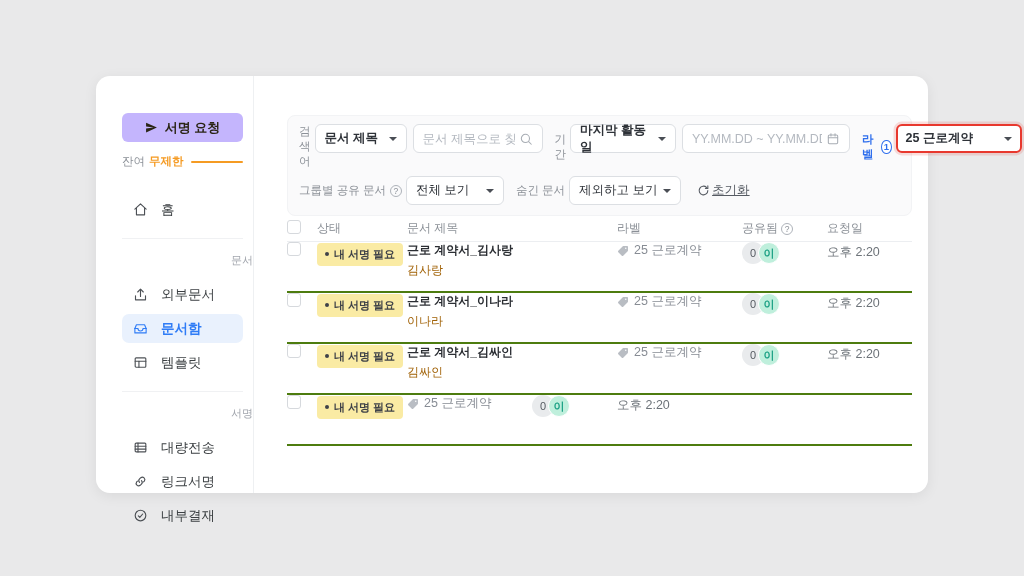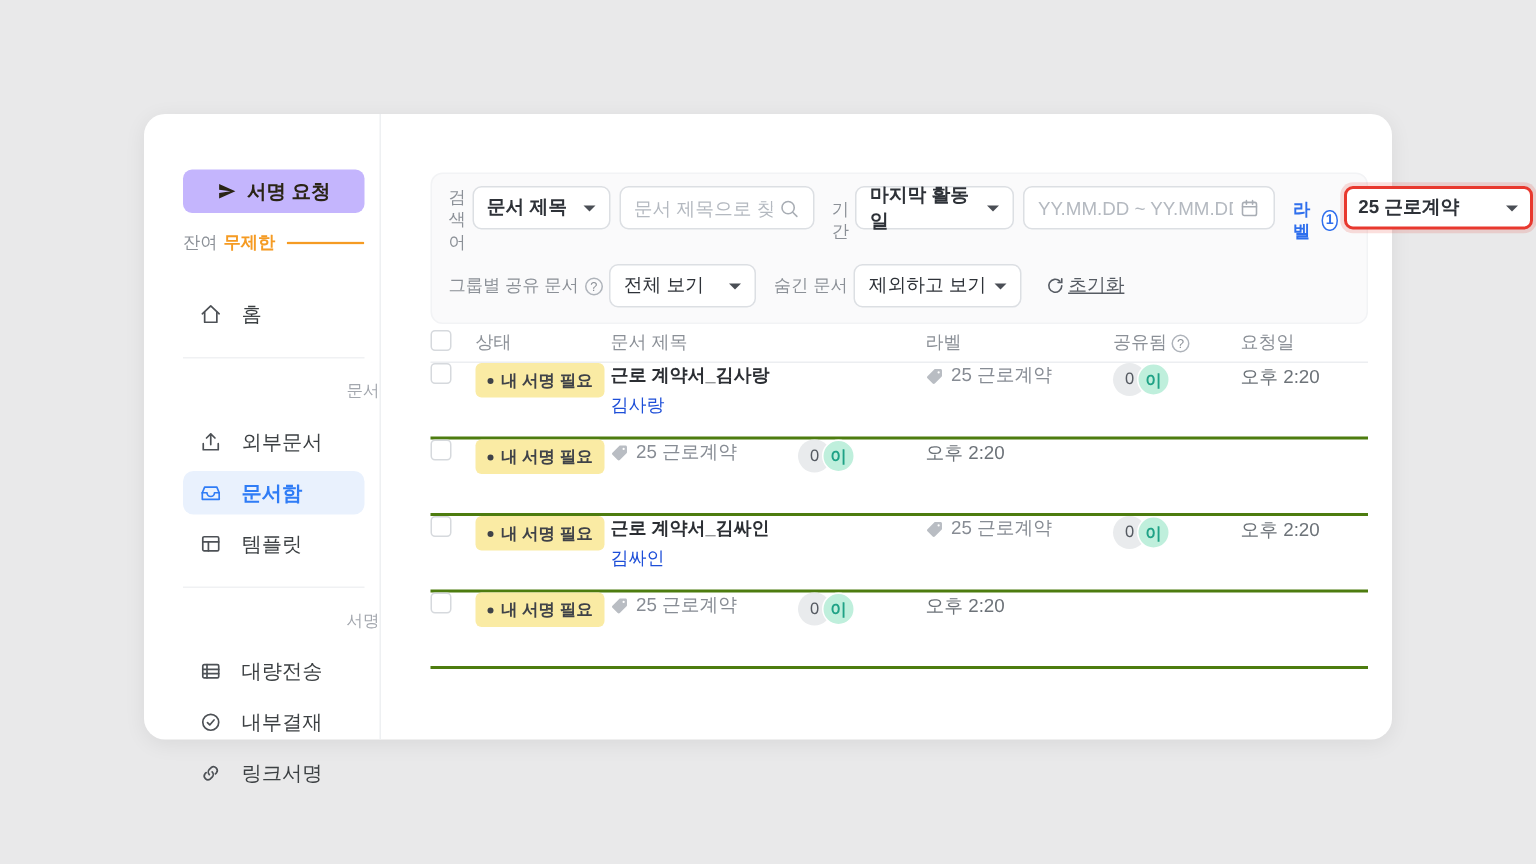--- a/index.html
+++ b/index.html
@@ -93,21 +93,21 @@
   .trow { display:flex; align-items:flex-start; height:51px; border-bottom:2px solid #4d7c0f; cursor:pointer; }
   .c-check { width:30px; } .c-status { width:90px; } .c-title { flex:1; }
   .c-label { width:125px; } .c-shared { width:85px; } .c-req { width:85px; }
   .cbox { width:14px; height:14px; border:1.5px solid #d6d9dd; border-radius:3px; background:#fff; display:inline-block; cursor:pointer; }
   .badge {
     display:inline-flex; align-items:center; gap:5px; background:#faeba4;
     border-radius:4px; padding:4px 8px; font-size:11px; font-weight:bold; color:#3f4248;
   }
   .badge::before { content:""; width:4px; height:4px; border-radius:50%; background:#3f4248; }
   .doc-title { font-size:12px; font-weight:600; color:#2b2e33; }
-  .doc-sub { font-size:12px; color:#1d4ed8; margin-top:3px; }
+  .doc-sub { font-size:12px; color:#a16207; margin-top:3px; }
   .tag { display:flex; align-items:center; gap:5px; color:#878c94; font-size:12.5px; }
   .tag svg { width:12px; height:12px; transform:scaleX(-1); fill:#b9bdc3; }
   .avs { display:flex; align-items:center; }
   .av { width:22px; height:22px; border-radius:50%; display:inline-flex; align-items:center; justify-content:center; font-size:11px; }
   .av-gray { background:#e9ebed; color:#555a61; }
   .av-mint { background:#bfefdc; color:#1fa286; font-weight:600; margin-left:-6px; border:1.5px solid #fff; }
   .req-time { font-size:12.5px; color:#6d7379; }
   .shared-head { display:flex; align-items:center; gap:3px; }
 </style>
 </head>
@@ -188,35 +188,35 @@
             <path d="M3.5 14.5h17"></path>
             <path d="M8 5v14"></path>
           </svg>
       </span>
       <span>대량전송</span>
     </div>
 
     <div class="nav-item">
       <span style="display:inline-flex">
         <svg viewBox="0 0 24 24" fill="none" stroke="currentColor" stroke-width="1.8" stroke-linecap="round" stroke-linejoin="round">
+            <path d="M10.5 13.5a4 4 0 0 1 0-5.6l2-2a4 4 0 0 1 5.6 5.6l-1.2 1.2"></path>
+            <path d="M13.5 10.5a4 4 0 0 1 0 5.6l-2 2a4 4 0 0 1-5.6-5.6l1.2-1.2"></path>
+          </svg>
+      </span>
+      <span>링크서명</span>
+    </div>
+
+    <div class="nav-item">
+      <span style="display:inline-flex">
+        <svg viewBox="0 0 24 24" fill="none" stroke="currentColor" stroke-width="1.8" stroke-linecap="round" stroke-linejoin="round">
             <circle cx="12" cy="12" r="8.5"></circle>
             <path d="M8.5 12.5l2.4 2.4 4.6-5.3"></path>
           </svg>
       </span>
       <span>내부결재</span>
-    </div>
-
-    <div class="nav-item">
-      <span style="display:inline-flex">
-        <svg viewBox="0 0 24 24" fill="none" stroke="currentColor" stroke-width="1.8" stroke-linecap="round" stroke-linejoin="round">
-            <path d="M10.5 13.5a4 4 0 0 1 0-5.6l2-2a4 4 0 0 1 5.6 5.6l-1.2 1.2"></path>
-            <path d="M13.5 10.5a4 4 0 0 1 0 5.6l-2 2a4 4 0 0 1-5.6-5.6l1.2-1.2"></path>
-          </svg>
-      </span>
-      <span>링크서명</span>
     </div>
   </div>
 
   <div class="main">
 
     <div class="filter-panel">
       <div class="f-row">
         <div class="f-group">
           <div class="f-label">검색어</div>
           <div class="f-controls">
@@ -334,20 +334,24 @@
             <span class="av av-gray">0</span>
             <span class="av av-mint">이</span>
           </div>
         </div>
         <div class="c-req"><span class="req-time">오후 2:20</span></div>
       </div>
 
       <div class="trow">
         <div class="c-check"><span class="cbox"></span></div>
         <div class="c-status"><span class="badge">내 서명 필요</span></div>
+        <div class="c-title">
+          <div class="doc-title">근로 계약서_이나라</div>
+          <div class="doc-sub">이나라</div>
+        </div>
         <div class="c-label">
           <div class="tag">
             <svg viewBox="0 0 24 24">
                 <path d="M21.4 11.6l-9-9C12 2.2 11.5 2 11 2H4C2.9 2 2 2.9 2 4v7c0 .5.2 1 .6 1.4l9 9c.8.8 2 .8 2.8 0l7-7c.8-.8.8-2 0-2.8zM6.5 8a1.5 1.5 0 1 1 0-3 1.5 1.5 0 0 1 0 3z"></path>
               </svg>
             <span>25 근로계약</span>
           </div>
         </div>
         <div class="c-shared">
           <div class="avs">

